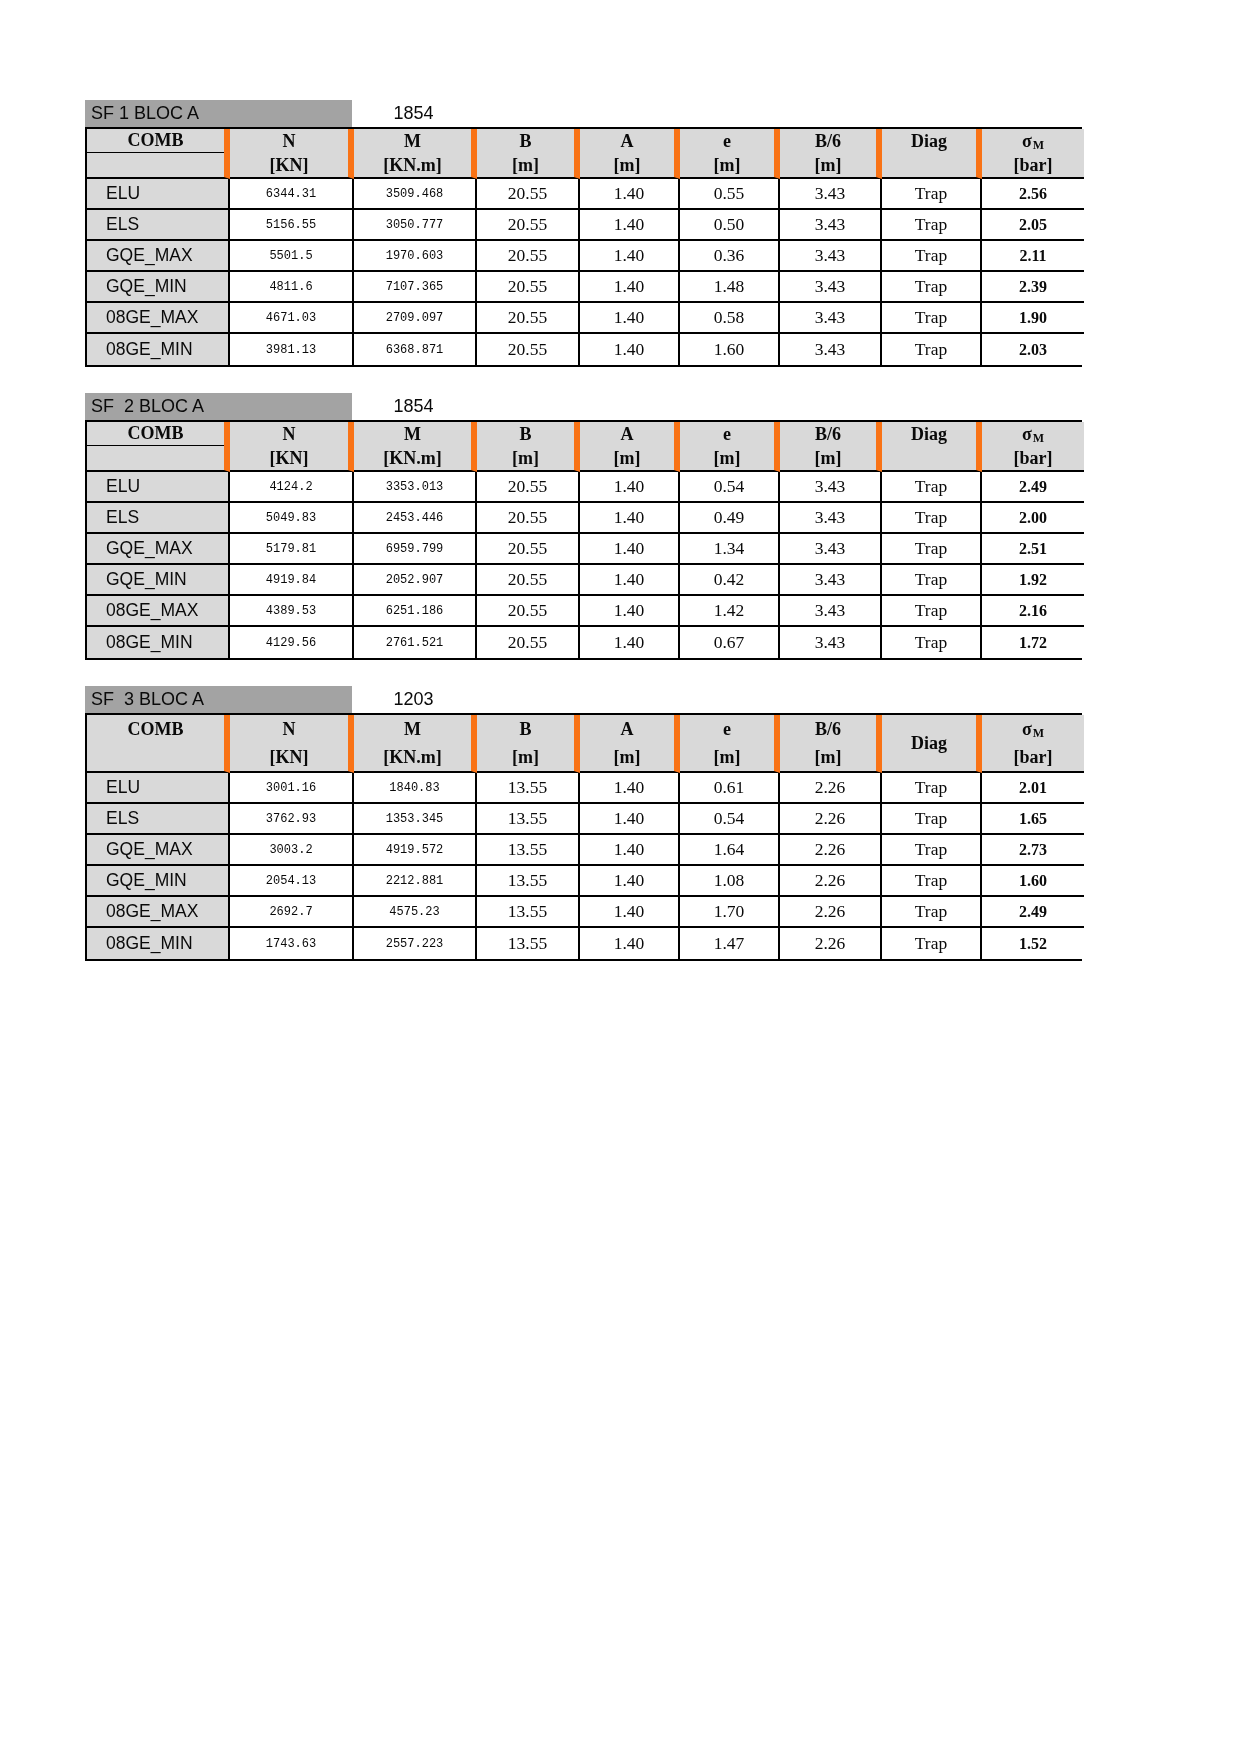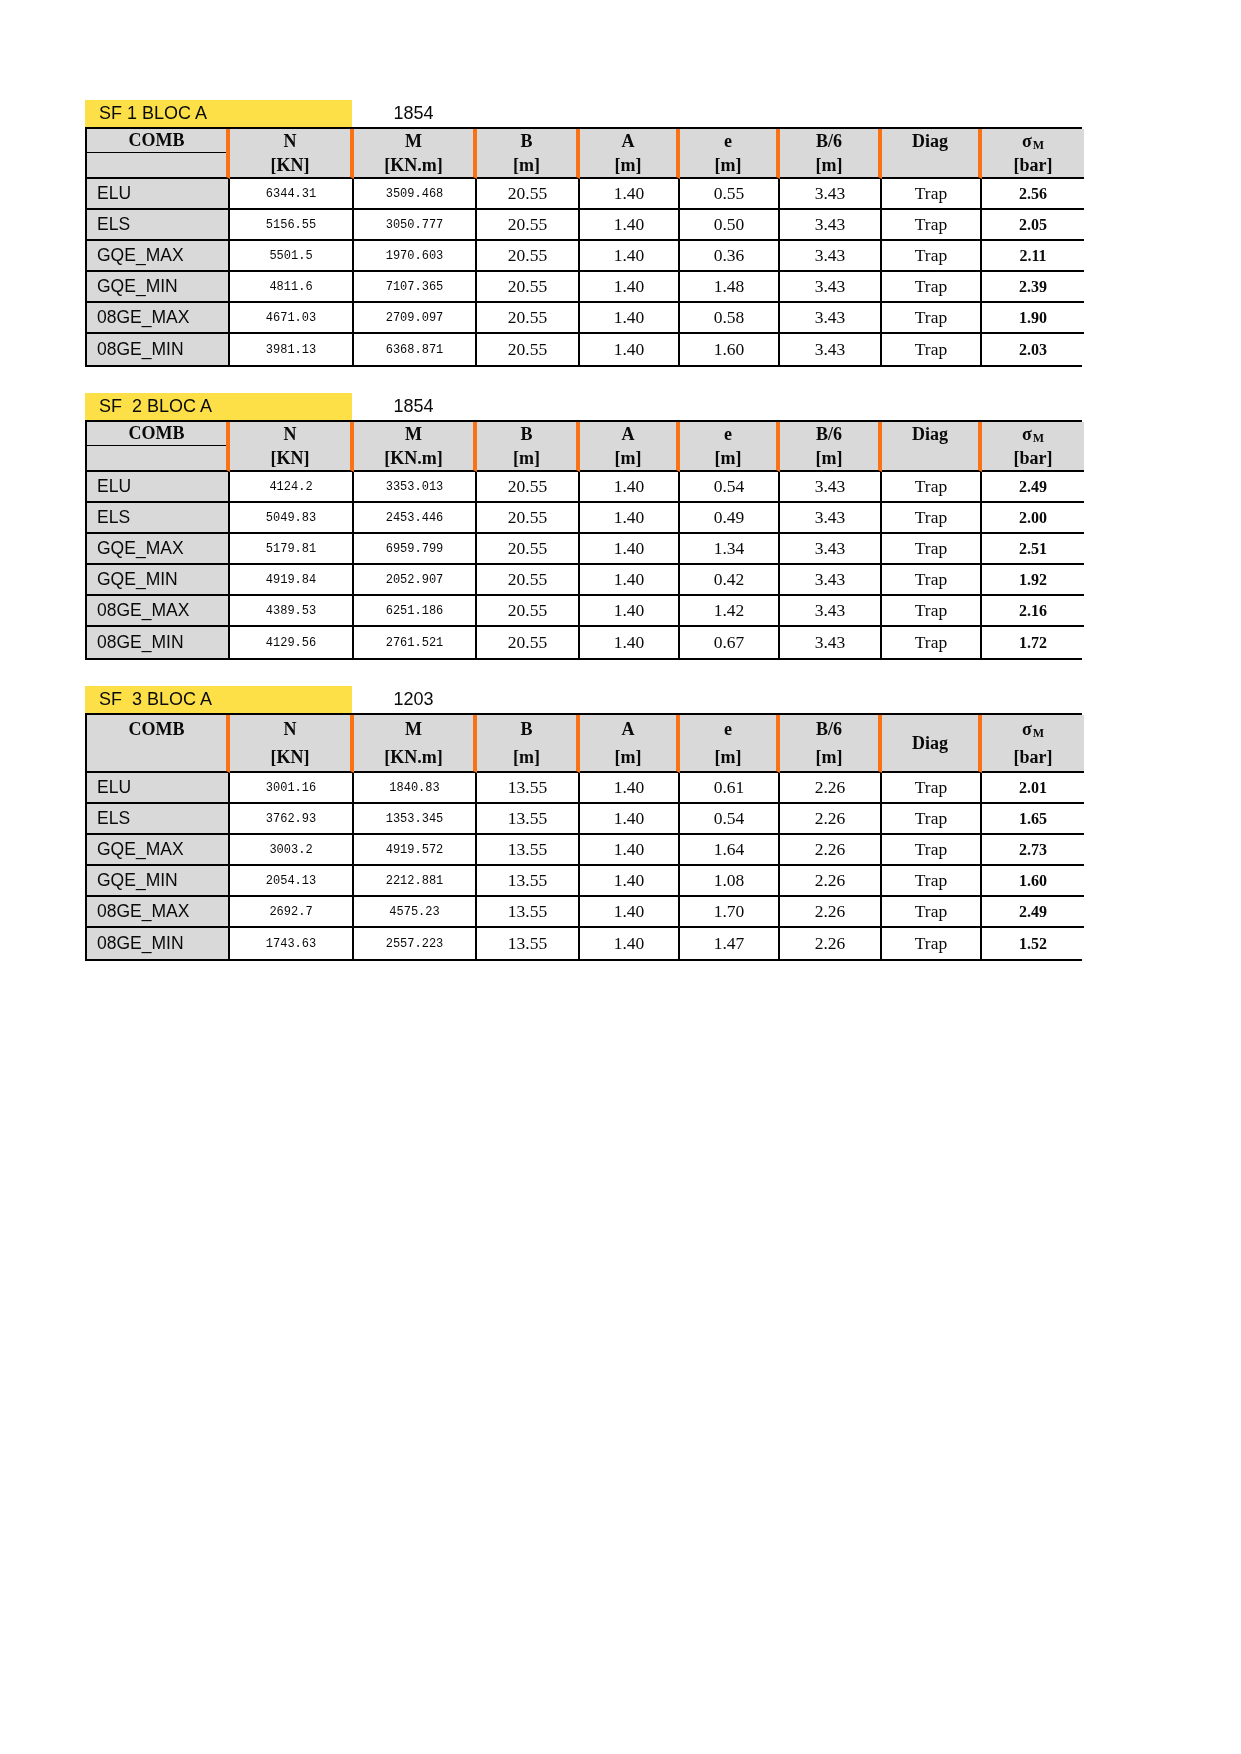--- a/index.html
+++ b/index.html
@@ -12,25 +12,25 @@
     color: #0a0a0a;
   }
   .page { padding: 100px 0 0 85px; }
 
   .table-block { width: 997px; margin-bottom: 26px; }
 
   
   .label-row { display: flex; height: 27px; align-items: stretch; }
   .label-cell {
     width: 267px;
-    background: #fde047;
+    background: #a3a3a3;
     font-size: 18px;
     display: flex;
     align-items: center;
-    padding-left: 14px;
+    padding-left: 6px;
     white-space: pre;
   }
   .value-cell {
     width: 123px;
     font-size: 18px;
     display: flex;
     align-items: center;
     justify-content: center;
   }
 
@@ -38,21 +38,21 @@
   .tbl {
     display: grid;
     grid-template-columns: 143px 124px 123px 103px 100px 100px 102px 100px 102px;
     border: 2px solid #000;
     background: #fff;
   }
   .hrow, .row { display: contents; }
 
   .hcell {
     background: #d9d9d9;
-    border-right: 4px solid #f97316;
+    border-right: 6px solid #f97316;
     border-bottom: 2px solid #000;
     height: 50px;
     display: flex;
     flex-direction: column;
     font-family: "Liberation Serif", "DejaVu Serif", serif;
     font-weight: bold;
     font-size: 18px;
   }
   .hcell:last-child { border-right: none; }
   .sym  { height: 24px; display: flex; align-items: center; justify-content: center; }
@@ -83,21 +83,21 @@
     justify-content: center;
     background: #fff;
     font-size: 17px;
   }
   .cell:last-child { border-right: none; }
   .row:last-child .cell { border-bottom: none; }
 
   .c-comb {
     background: #d9d9d9;
     justify-content: flex-start;
-    padding-left: 10px;
+    padding-left: 19px;
     font-family: "Liberation Sans", "DejaVu Sans", sans-serif;
     font-size: 17.5px;
   }
   .c-sans  { font-family: Liberation Mono, monospace; font-size: 12px; }
   .c-serif { font-family: "Liberation Serif", "DejaVu Serif", serif; font-size: 17.5px; }
   .c-sigma { font-family: "Liberation Serif", "DejaVu Serif", serif; font-size: 16px; font-weight: bold; }
 </style>
 </head>
 <body>
 

